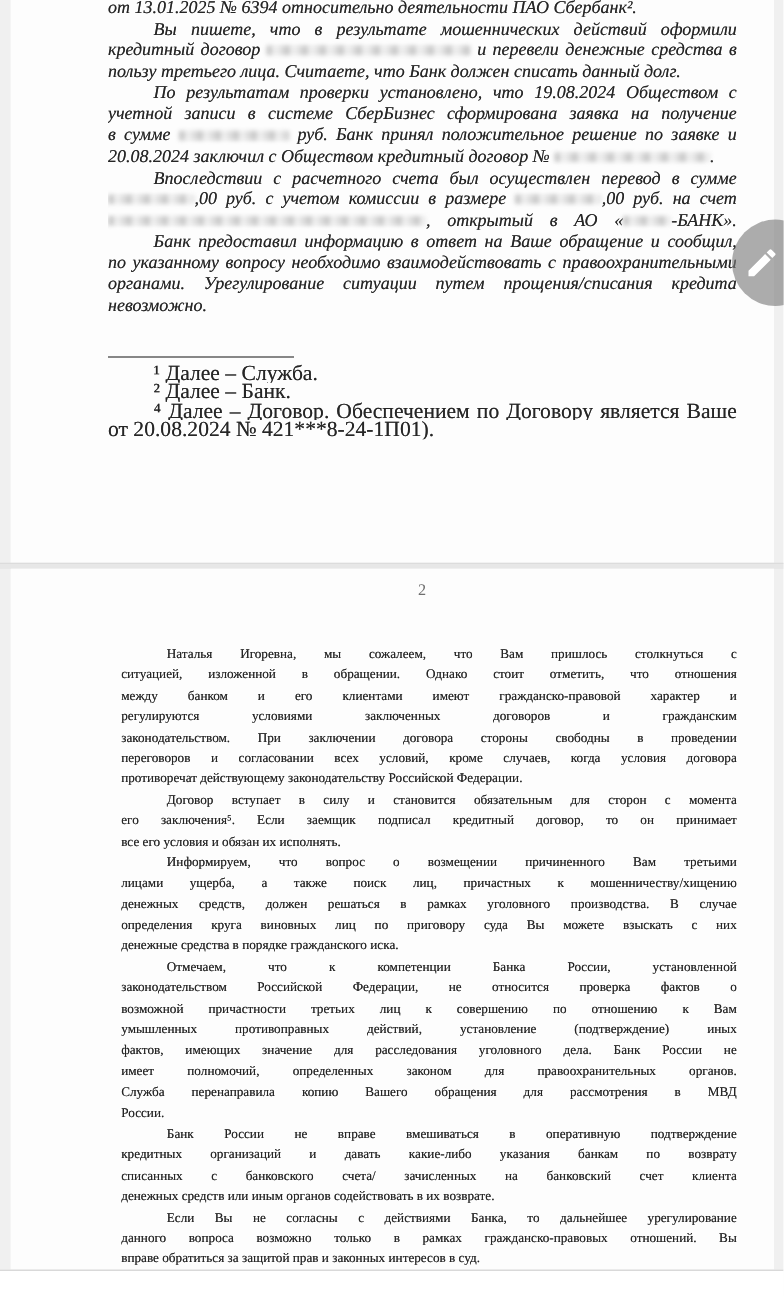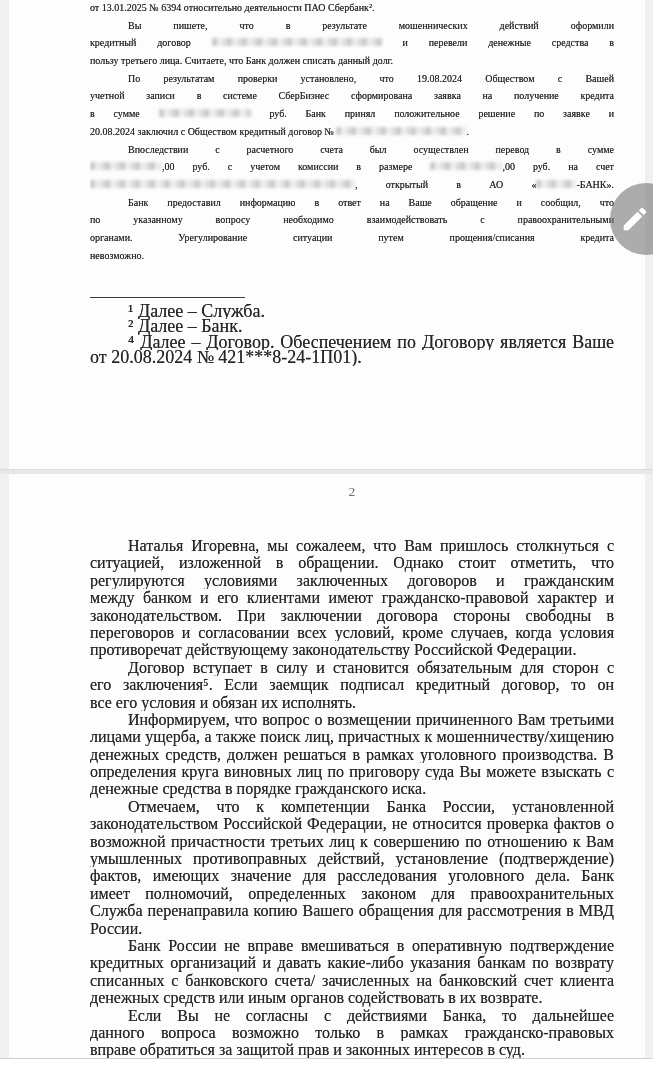--- a/index.html
+++ b/index.html
@@ -12,27 +12,27 @@
   .gutter{position:absolute;top:0;height:1058px;background:#f0f0f0;}
   #gutter-left{left:0;width:9px;}
   #gutter-right{left:645px;width:8px;}
   .page{position:absolute;left:9px;width:636px;background:#fdfdfd;overflow:hidden;}
   #page1{top:0;height:469px;}
   #page2{top:474px;height:584px;}
   #page-separator{position:absolute;left:0;top:469px;width:653px;height:5px;background:#e7e7e7;border-top:1px solid #dcdcdc;box-sizing:border-box;}
   #bottom-strip{position:absolute;left:0;top:1058px;width:653px;height:22px;background:#ffffff;border-top:1px solid #d0d0d0;box-sizing:border-box;z-index:5;}
   .textcol{position:absolute;left:81px;width:524px;}
   #p1-body{top:-1px;}
-  #p1-body .tl{font-size:10px;line-height:17.7px;height:17.7px;}
+  #p1-body .tl{font-size:15px;line-height:17.7px;height:17.7px;font-style:italic;}
   #p1-footnotes{top:297px;font-size:18px;}
   #p1-footnotes .tl{line-height:15.4px;height:15.4px;}
   #fn-rule{width:155px;border-top:1.2px solid #3a3a3a;margin:0 0 6px 0;}
   #p2-number{top:10px;text-align:center;font-size:13.5px;color:#6e6e6e;letter-spacing:.5px;}
   #p2-body{top:63px;}
-  #p2-body .tl{font-size:16px;line-height:17.4px;height:17.4px;}
+  #p2-body .tl{font-size:11px;line-height:17.4px;height:17.4px;margin-left:11px;}
   .tl{text-align:justify;text-align-last:justify;overflow:hidden;
       text-shadow:0 0 .45px rgba(45,45,45,.75);}
   .tl.pe{text-align-last:left;}
   .tl.ind{text-indent:38px;}
   .redact{display:inline-block;height:8px;border-radius:1px;vertical-align:baseline;
       background:repeating-linear-gradient(90deg,#8f8f8f 0 5px,#d8d8d8 5px 11px,#b5b5b5 11px 15px);
       filter:blur(1.6px);opacity:.45;text-shadow:none;}
   #edit-fab{position:absolute;left:610px;top:183px;width:72px;height:72px;border-radius:50%;
       background:rgba(122,122,122,.62);z-index:10;border:none;cursor:pointer;
       display:flex;align-items:center;justify-content:center;padding:0;}
@@ -73,22 +73,22 @@
   </div>
 </div>
 
 <div id="page-separator"></div>
 
 <div id="page2" class="page">
   <div id="p2-number" class="textcol">2</div>
   <div id="p2-body" class="textcol">
       <div class="tl ind">Наталья Игоревна, мы сожалеем, что Вам пришлось столкнуться с</div>
       <div class="tl">ситуацией, изложенной в обращении. Однако стоит отметить, что отношения</div>
+      <div class="tl">между банком и его клиентами имеют гражданско-правовой характер и</div>
       <div class="tl">регулируются условиями заключенных договоров и гражданским</div>
-      <div class="tl">между банком и его клиентами имеют гражданско-правовой характер и</div>
       <div class="tl">законодательством. При заключении договора стороны свободны в проведении</div>
       <div class="tl">переговоров и согласовании всех условий, кроме случаев, когда условия договора</div>
       <div class="tl pe">противоречат действующему законодательству Российской Федерации.</div>
       <div class="tl ind">Договор вступает в силу и становится обязательным для сторон с момента</div>
       <div class="tl">его заключения⁵. Если заемщик подписал кредитный договор, то он принимает</div>
       <div class="tl pe">все его условия и обязан их исполнять.</div>
       <div class="tl ind">Информируем, что вопрос о возмещении причиненного Вам третьими</div>
       <div class="tl">лицами ущерба, а также поиск лиц, причастных к мошенничеству/хищению</div>
       <div class="tl">денежных средств, должен решаться в рамках уголовного производства. В случае</div>
       <div class="tl">определения круга виновных лиц по приговору суда Вы можете взыскать с них</div>

